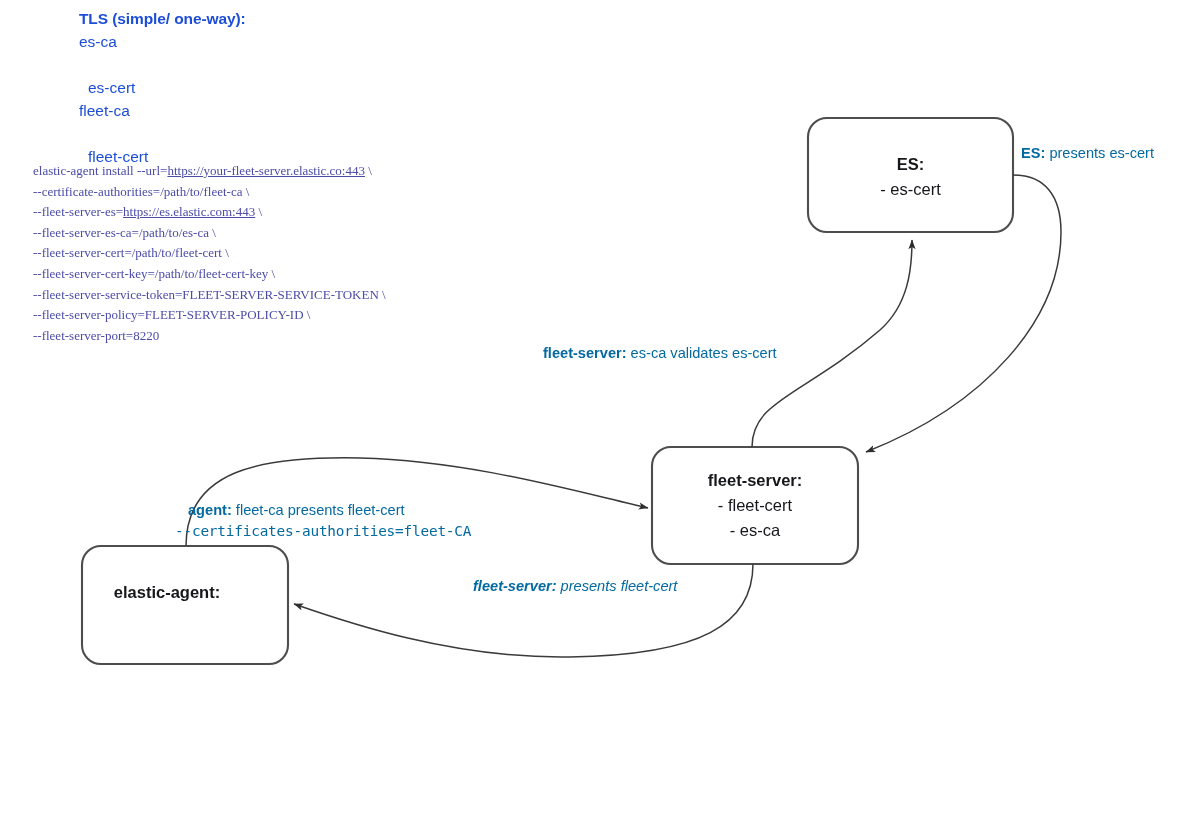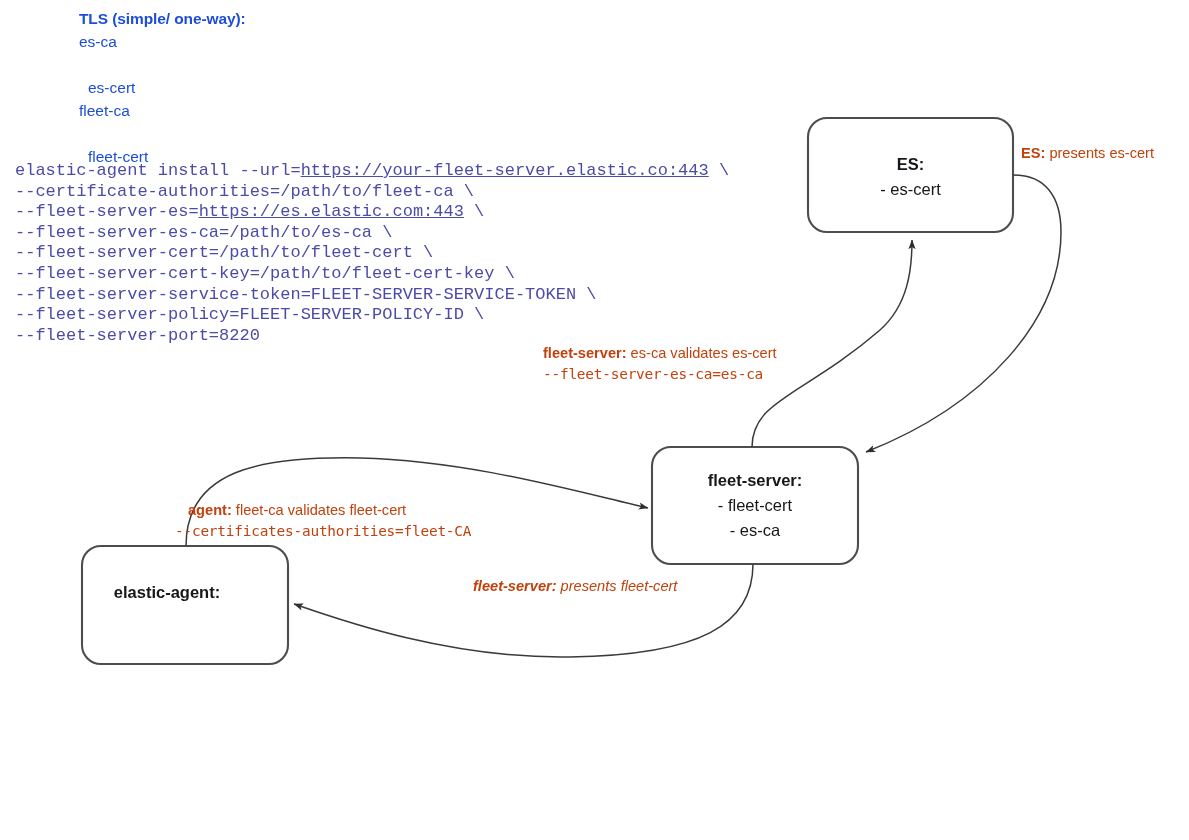--- a/index.html
+++ b/index.html
@@ -28,24 +28,24 @@
   #tls-note .tls-title {
     font-weight: bold;
     letter-spacing: -0.1px;
   }
   #tls-note .tls-line { white-space: pre; }
   #tls-note .indent { padding-left: 9px; margin-top: 23px; }
 
   
   #install-command {
     position: absolute;
-    left: 15px;
+    left: 33px;
     top: 161px;
-    font-family: Liberation Mono, monospace;
-    font-size: 17px;
+    font-family: Liberation Serif, serif;
+    font-size: 13px;
     line-height: 20.6px;
     color: #4b4ba8;
     white-space: pre;
   }
   #install-command .cmd-line { white-space: pre; }
   #install-command .lnk {
     text-decoration: underline;
     color: #4b4ba8;
   }
 
@@ -71,21 +71,21 @@
     font-weight: bold;
     display: block;
   }
   .node-label .node-item { display: block; }
 
   
   .edge-label {
     position: absolute;
     font-size: 14.6px;
     line-height: 21px;
-    color: #c2410c;
+    color: #0369a1;
     white-space: nowrap;
   }
   .edge-label .lbl-strong { font-weight: bold; }
   .edge-label .lbl-mono {
     font-family: "DejaVu Sans Mono", "Liberation Mono", monospace;
     font-size: 14.4px;
     display: block;
     letter-spacing: -0.2px;
   }
   .edge-label .lbl-row1 { display: block; }
@@ -149,26 +149,25 @@
 <div class="edge-label" id="label-es-presents">
   <span class="lbl-row1">
     <span class="lbl-strong">ES:</span><span> presents es-cert</span>
   </span>
 </div>
 
 <div class="edge-label" id="label-fs-validates">
   <span class="lbl-row1">
     <span class="lbl-strong">fleet-server:</span><span> es-ca validates es-cert</span>
   </span>
-  <span class="lbl-mono">--fleet-server-es-ca=es-ca</span>
 </div>
 
 <div class="edge-label" id="label-agent-validates">
   <span class="lbl-row1">
-    <span class="lbl-strong">agent:</span><span> fleet-ca validates fleet-cert</span>
+    <span class="lbl-strong">agent:</span><span> fleet-ca presents fleet-cert</span>
   </span>
   <span class="lbl-mono" style="margin-left:-13px;">--certificates-authorities=fleet-CA</span>
 </div>
 
 <div class="edge-label" id="label-fs-presents">
   <span class="lbl-row1">
     <span class="lbl-strong">fleet-server:</span><span> presents fleet-cert</span>
   </span>
 </div>
 

